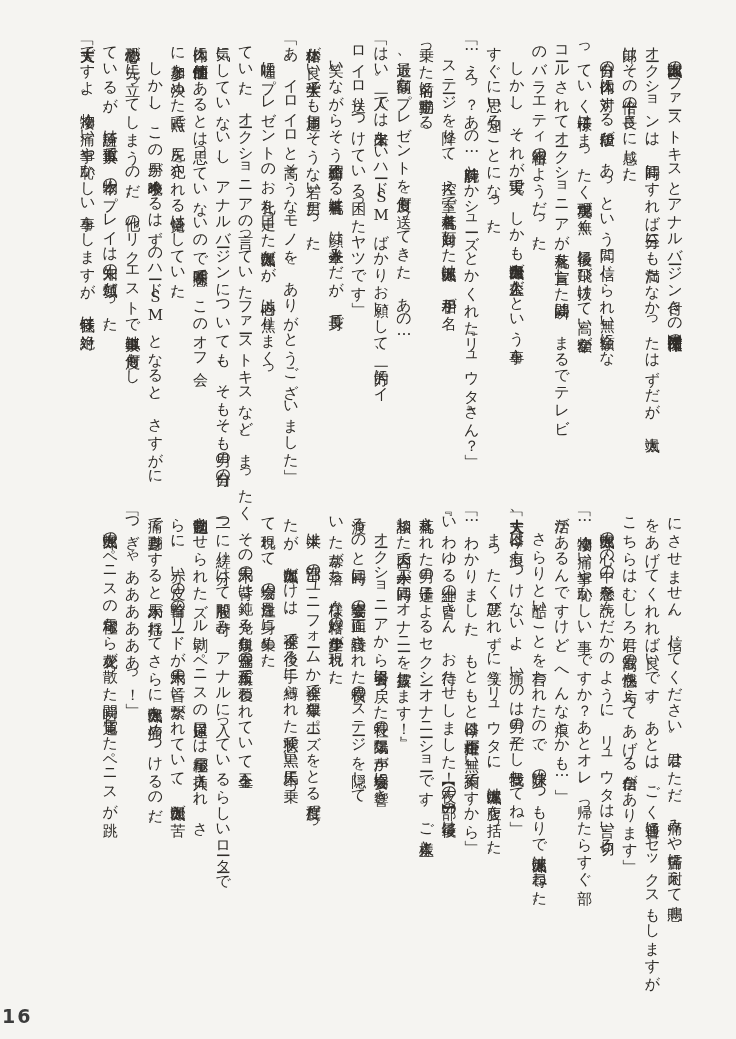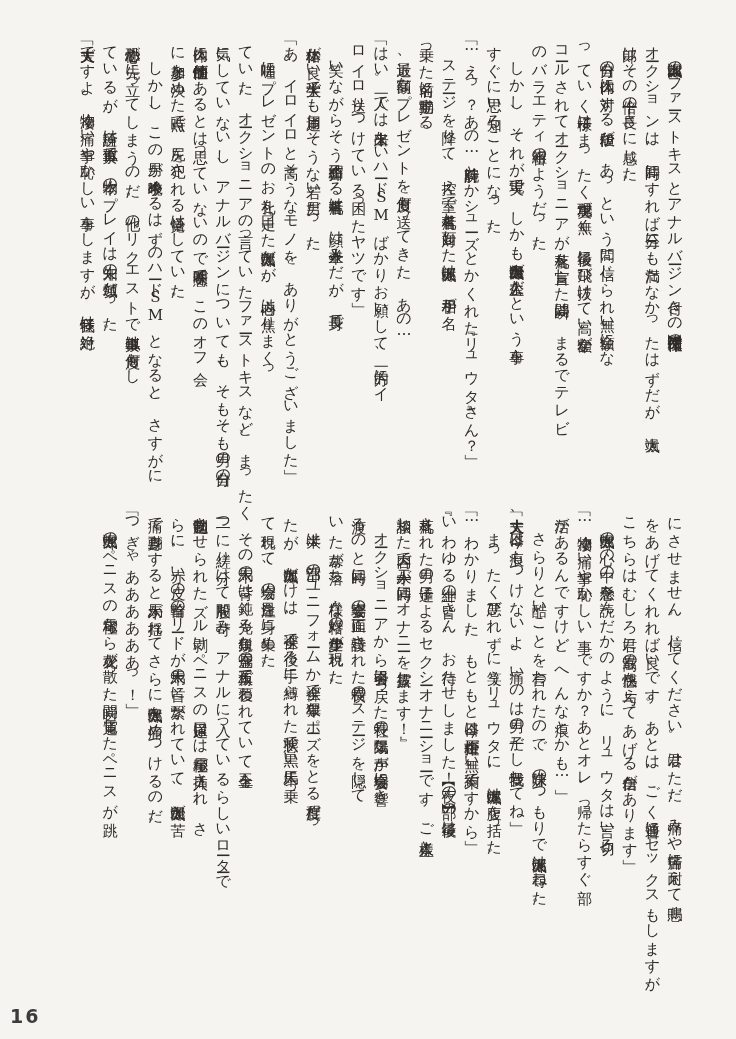--- a/index.html
+++ b/index.html
@@ -36,21 +36,21 @@
   .vblock.bottom {
     top: 507px;
     height: 488px;
   }
   .tline {
     line-height: 22.6px;
     white-space: nowrap;
   }
   .pagenum {
     position: absolute;
-    left: 10px;
+    left: 2px;
     top: 1005px;
     font-family: "DejaVu Sans", "Liberation Sans", sans-serif;
     font-size: 19px;
     font-weight: bold;
     letter-spacing: 2px;
     color: var(--pagenum-ink);
   }
 </style>
 </head>
 <body>

